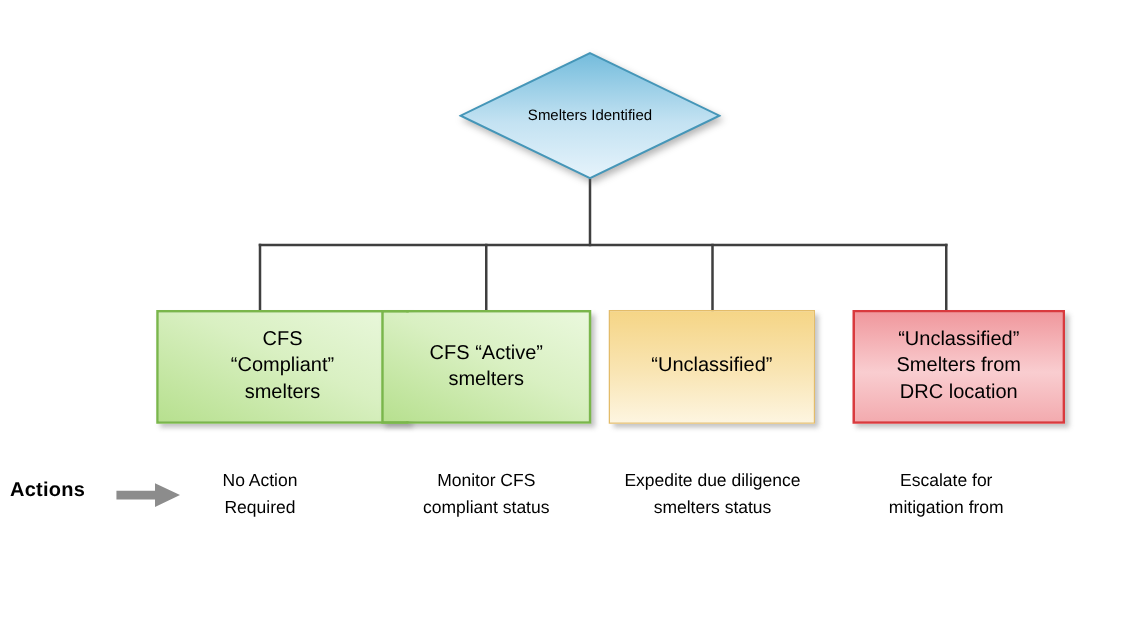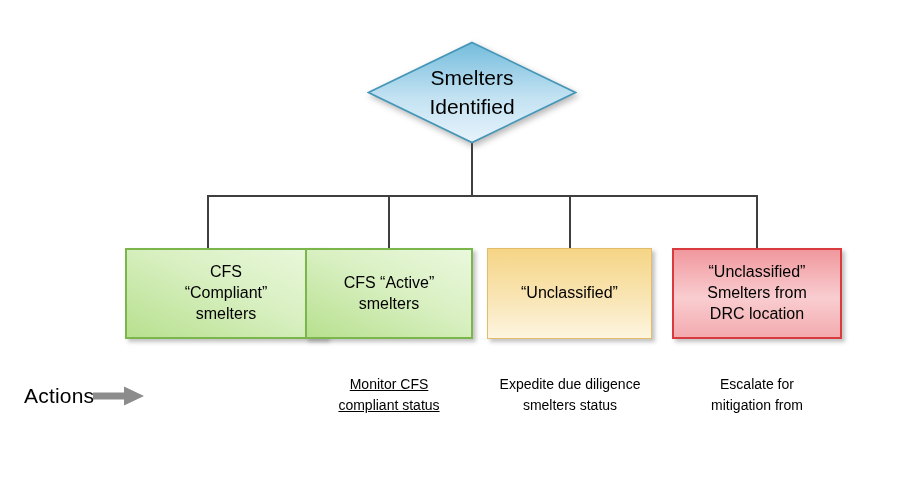--- a/index.html
+++ b/index.html
@@ -10,21 +10,21 @@
   
   .line{position:absolute;background:#3f3f3f;}
   .line.v{width:2px;}
   .line.h{height:2px;}
   
   .diamond-wrap{position:absolute;left:367px;top:41px;width:210px;height:103px;}
   .diamond-wrap svg{position:absolute;left:0;top:0;filter:drop-shadow(2px 3px 3px rgba(90,90,90,.45));}
   .diamond-label{
     position:absolute;left:0;top:0;width:100%;height:100%;
     display:flex;align-items:center;justify-content:center;text-align:center;
-    font-size:21px;line-height:1.35;
+    font-size:12px;line-height:1.35;
   }
   .diamond-label span{display:inline-block;max-width:110px;}
   
   .node{
     position:absolute;top:248px;height:91px;box-sizing:border-box;
     display:flex;align-items:center;justify-content:center;text-align:center;
     font-size:16px;line-height:1.3;
     box-shadow:3px 3px 4px rgba(120,120,120,.45);
   }
   .node span{display:inline-block;}
@@ -32,39 +32,40 @@
     border:2px solid #7ab64b;
     background:linear-gradient(205deg,#eaf8dd 0%,#d9f0c2 45%,#b7e08f 100%);
   }
   .node.amber{
     border:1px solid #e3bc6a;
     background:linear-gradient(to bottom,#f5d586 0%,#f9e5b4 55%,#fdf5e0 100%);
   }
   .node.red{
     border:2px solid #d93a3e;
     background:linear-gradient(to bottom,#f0989d 0%,#f9cdd0 55%,#f3abaf 100%);
+    margin-left:10px;
   }
   .node.b1{left:125px;width:202px;}
   .node.b2{left:305px;width:168px;}
   .node.b3{left:487px;width:165px;}
   .node.b4{left:672px;width:170px;}
   .node.b1 span{max-width:115px;}
   .node.b2 span{max-width:135px;}
   .node.b3 span{max-width:150px;}
   .node.b4 span{max-width:138px;}
   
   .actions-label{
-    position:absolute;left:8px;top:384px;font-size:21px;font-weight:normal;letter-spacing:.2px;margin-left:16px;
+    position:absolute;left:8px;top:384px;font-size:16px;font-weight:bold;letter-spacing:.2px;
   }
   .actions-arrow{position:absolute;left:93px;top:385px;width:52px;height:22px;}
   .action{
     position:absolute;top:374px;text-align:center;font-size:14px;line-height:1.5;
   }
   .action.a1{left:158px;width:100px;}
-  .action.a2{left:324px;width:130px;text-decoration:underline;}
+  .action.a2{left:324px;width:130px;}
   .action.a3{left:499px;width:142px;}
   .action.a4{left:692px;width:130px;}
 </style>
 </head>
 <body>
 
 <div class="canvas">
 
   <div class="line v" style="left:471px;top:143px;height:54px;"></div>
   <div class="line h" style="left:207px;top:195px;width:551px;"></div>
@@ -100,17 +101,18 @@
   </div>
   <div class="node red b4">
     <span>“Unclassified” Smelters from DRC location</span>
   </div>
 
   <div class="actions-label">Actions</div>
   <svg class="actions-arrow" viewBox="0 0 52 22">
     <path d="M0,7.5 h31 v-6 L51,11 31,20.5 v-6 h-31 z" fill="#8c8c8c"></path>
   </svg>
 
+  <div class="action a1">No Action Required</div>
   <div class="action a2">Monitor CFS compliant status</div>
   <div class="action a3">Expedite due diligence smelters status</div>
   <div class="action a4">Escalate for mitigation from</div>
 
 </div>
 
 </body></html>

